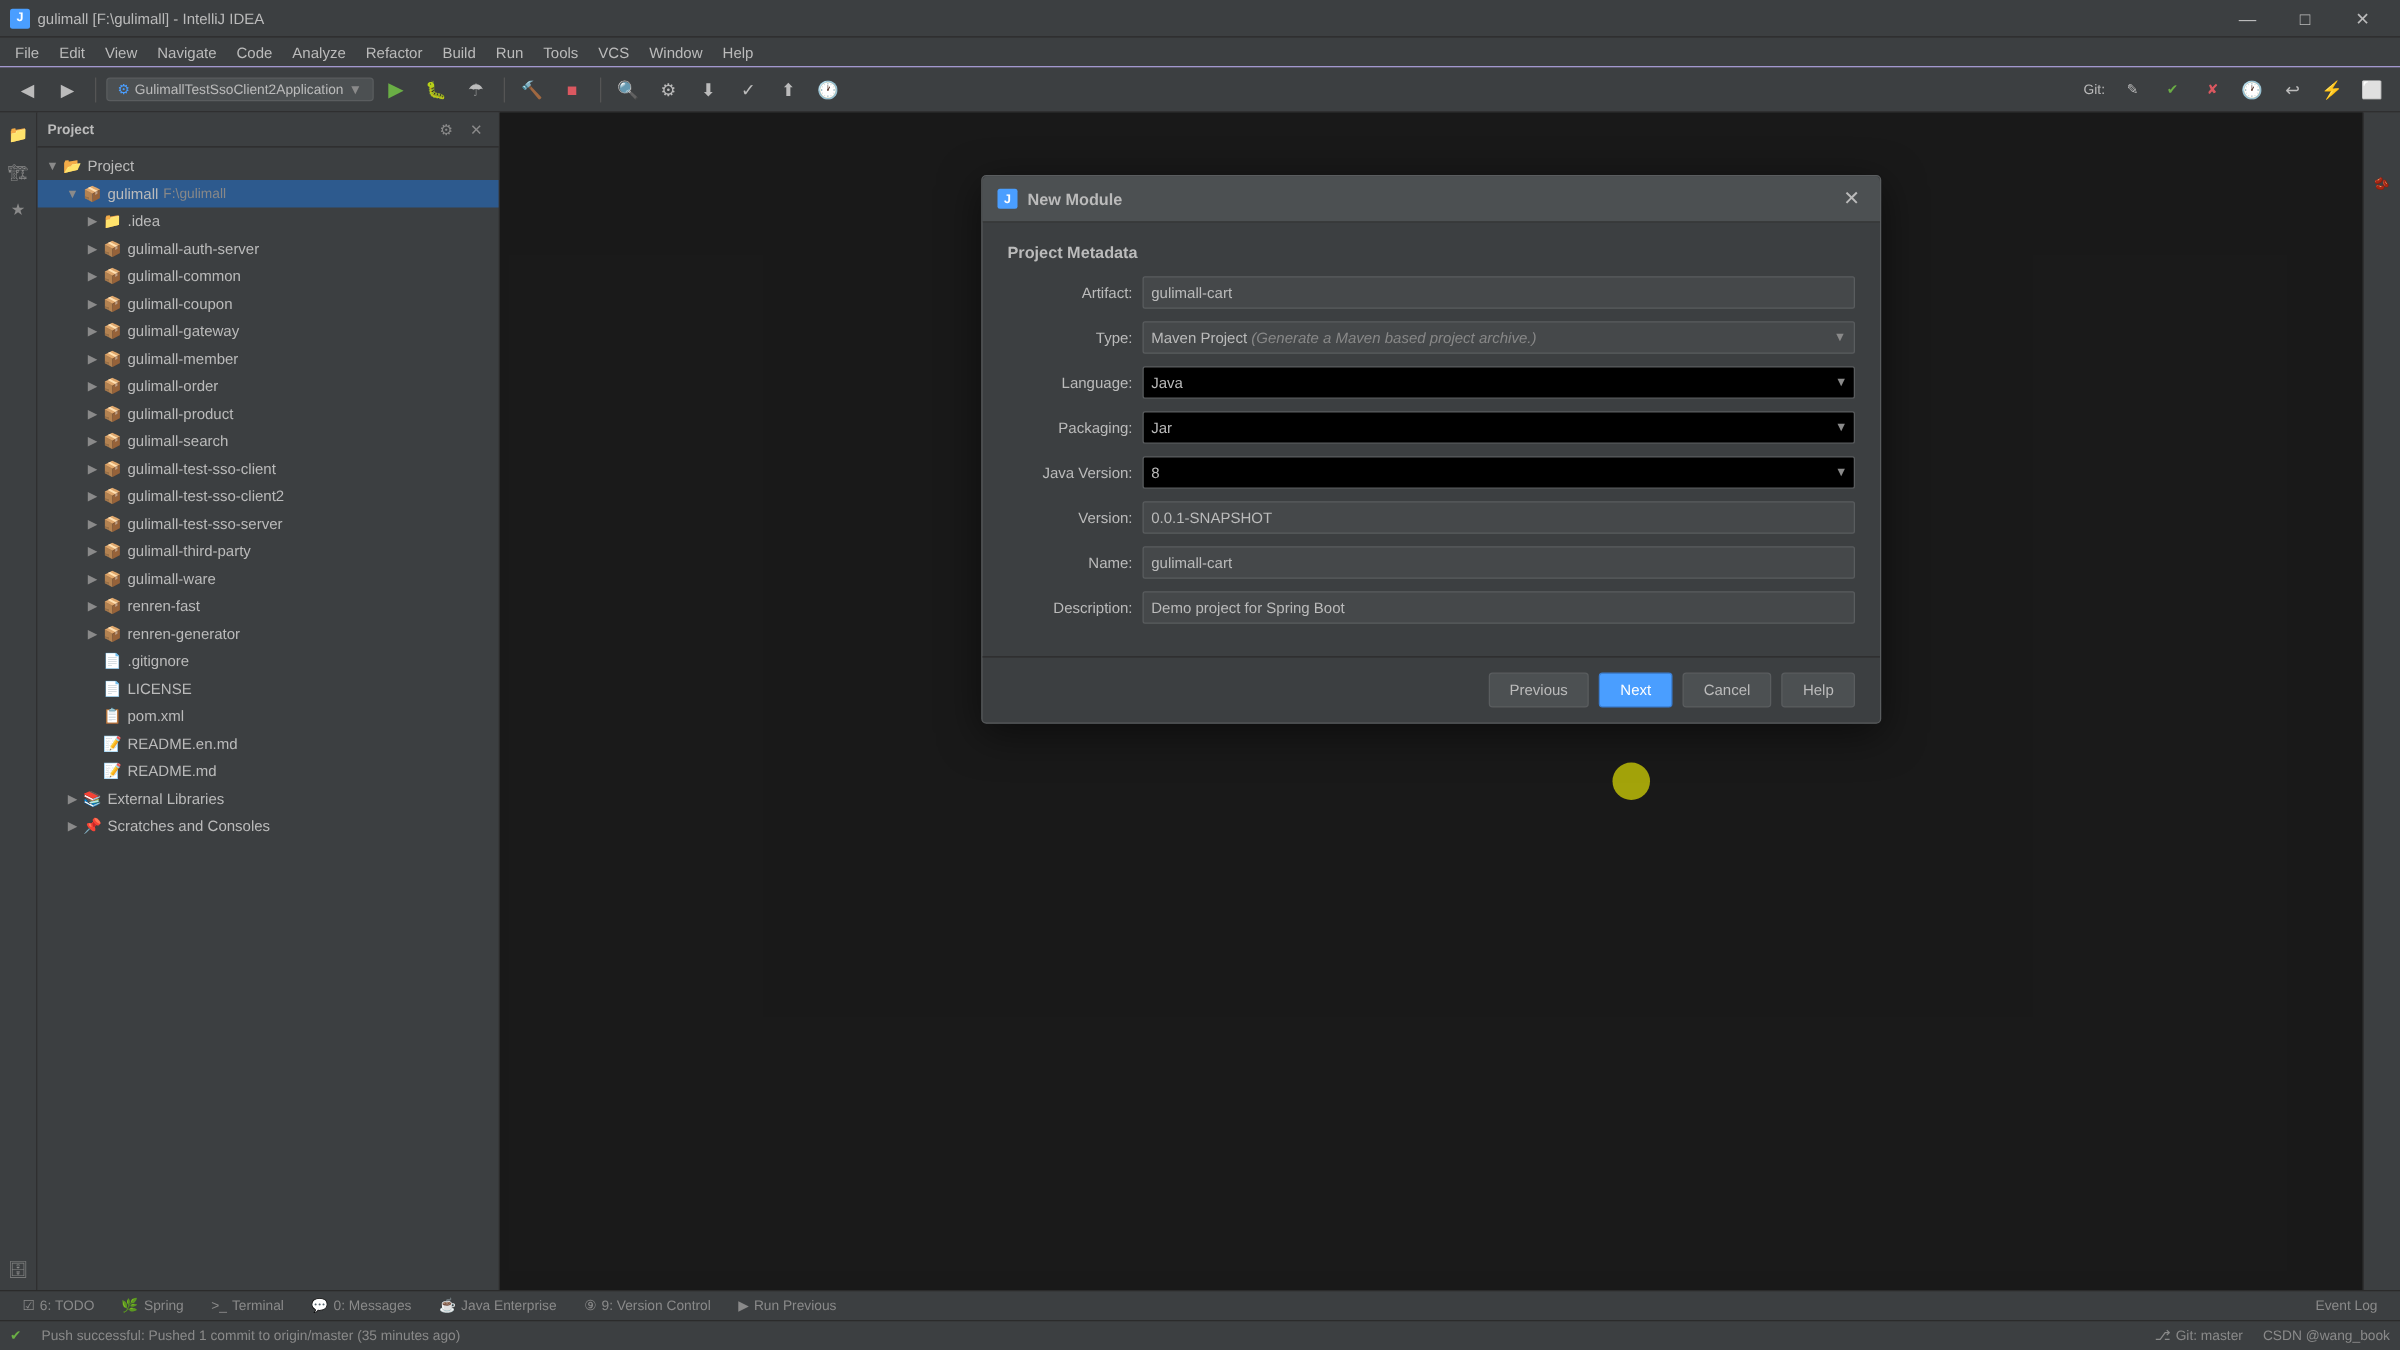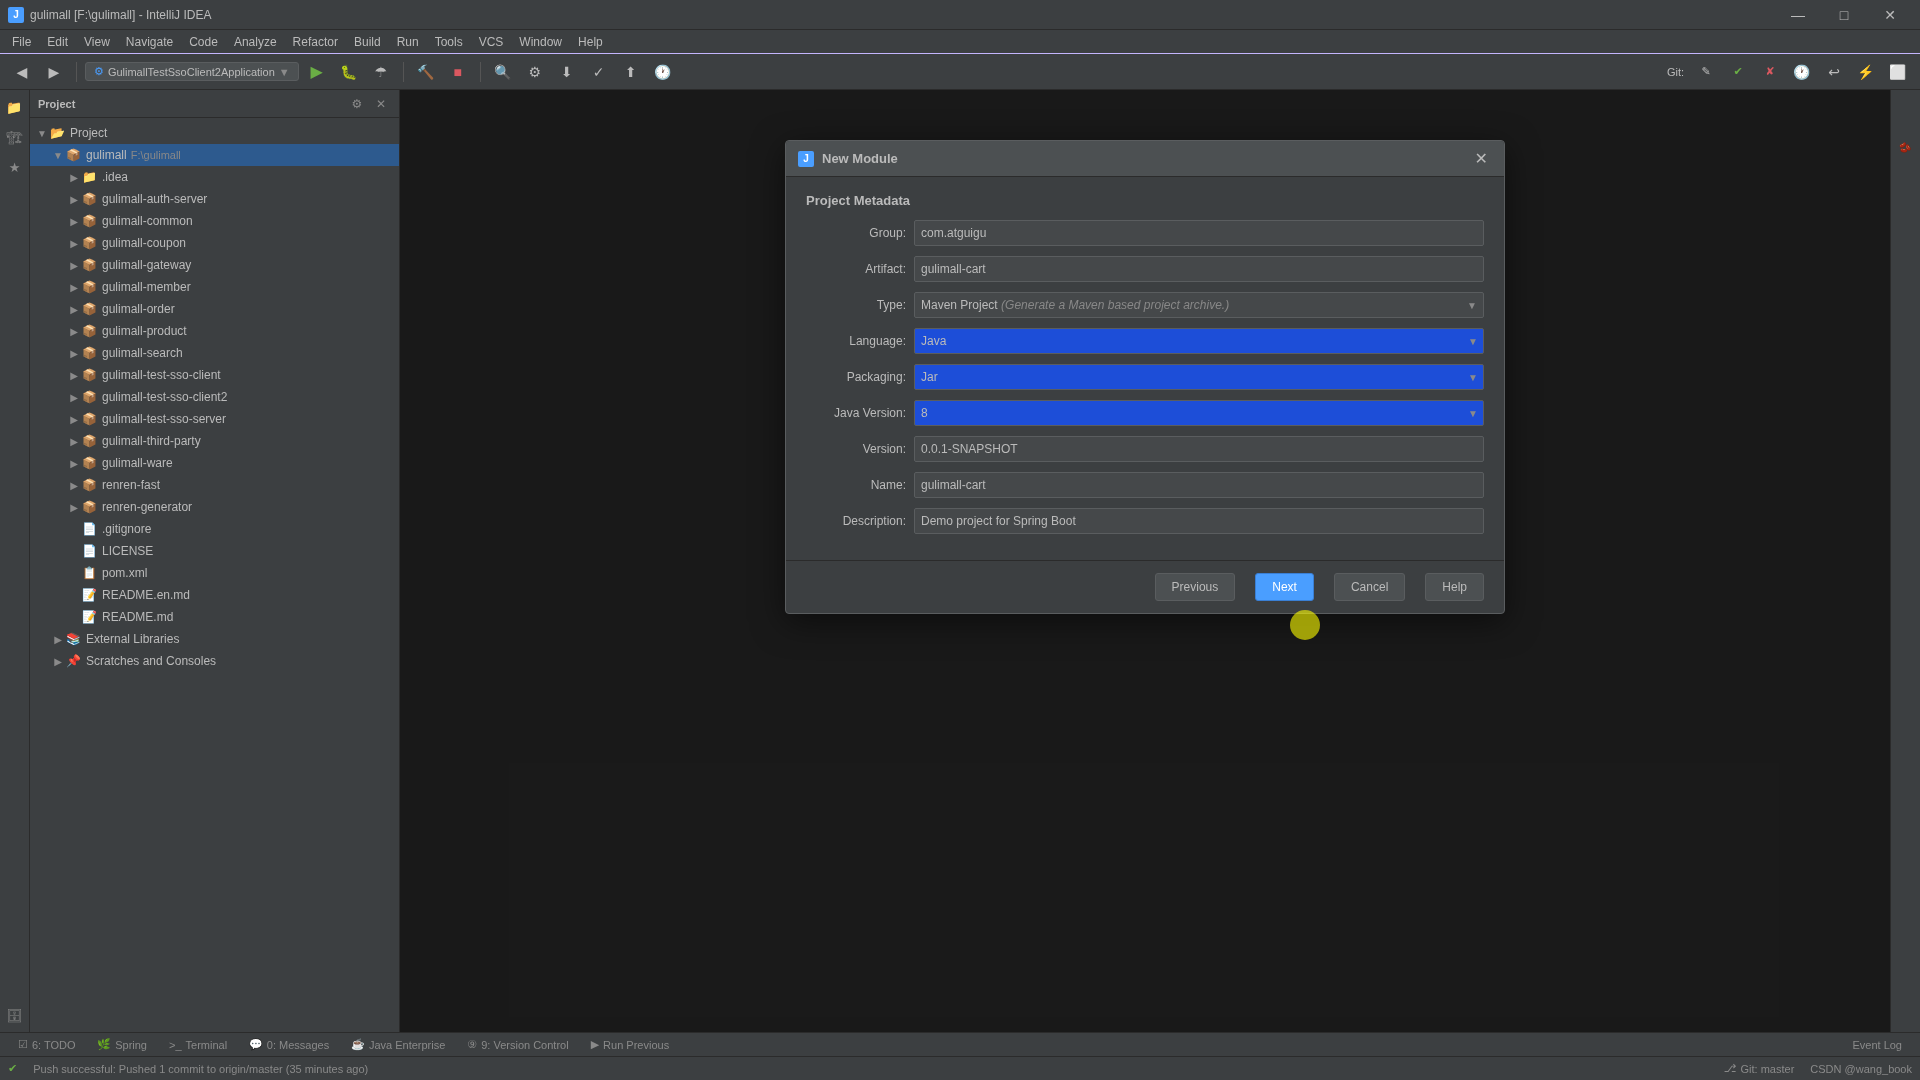--- a/index.html
+++ b/index.html
@@ -334,21 +334,21 @@
     }
     .select-wrapper {
       flex: 1;
       position: relative;
       display: flex;
       align-items: center;
     }
     .select-wrapper select {
       width: 100%;
       height: 26px;
-      background: #1d4ed8;
+      background: #000000;
       border: 1px solid #5a5d5f;
       border-radius: 2px;
       color: #bbbbbb;
       font-size: 12px;
       padding: 0 6px;
       cursor: pointer;
       outline: none;
       appearance: none;
       -webkit-appearance: none;
     }
@@ -371,21 +371,21 @@
       display: flex;
       align-items: center;
       justify-content: space-between;
       cursor: pointer;
     }
 
     .dialog-footer {
       display: flex;
       justify-content: flex-end;
       padding: 12px 20px;
-      gap: 20px;
+      gap: 8px;
       border-top: 1px solid #2b2b2b;
     }
     .btn {
       height: 28px;
       padding: 0 16px;
       border-radius: 3px;
       font-size: 12px;
       cursor: pointer;
       border: 1px solid;
     }
@@ -676,24 +676,20 @@
     <div class="dialog-overlay">
       <div class="dialog">
         <div class="dialog-header">
           <div class="dialog-header-icon">J</div>
           <span class="dialog-title">New Module</span>
           <button class="dialog-close">✕</button>
         </div>
         <div class="dialog-body">
           <div class="section-title">Project Metadata</div>
 
-          <div class="form-row">
-            <span class="form-label">Group:</span>
-            <input class="form-input" type="text" value="com.atguigu" style="">
-          </div>
 
           <div class="form-row">
             <span class="form-label">Artifact:</span>
             <input class="form-input" type="text" value="gulimall-cart" style="">
           </div>
 
           <div class="form-row">
             <span class="form-label">Type:</span>
             <div class="type-display">
               <span>Maven Project <span style="color:#888; font-size:12px;font-style:italic;">(Generate a Maven based project archive.)</span></span>

